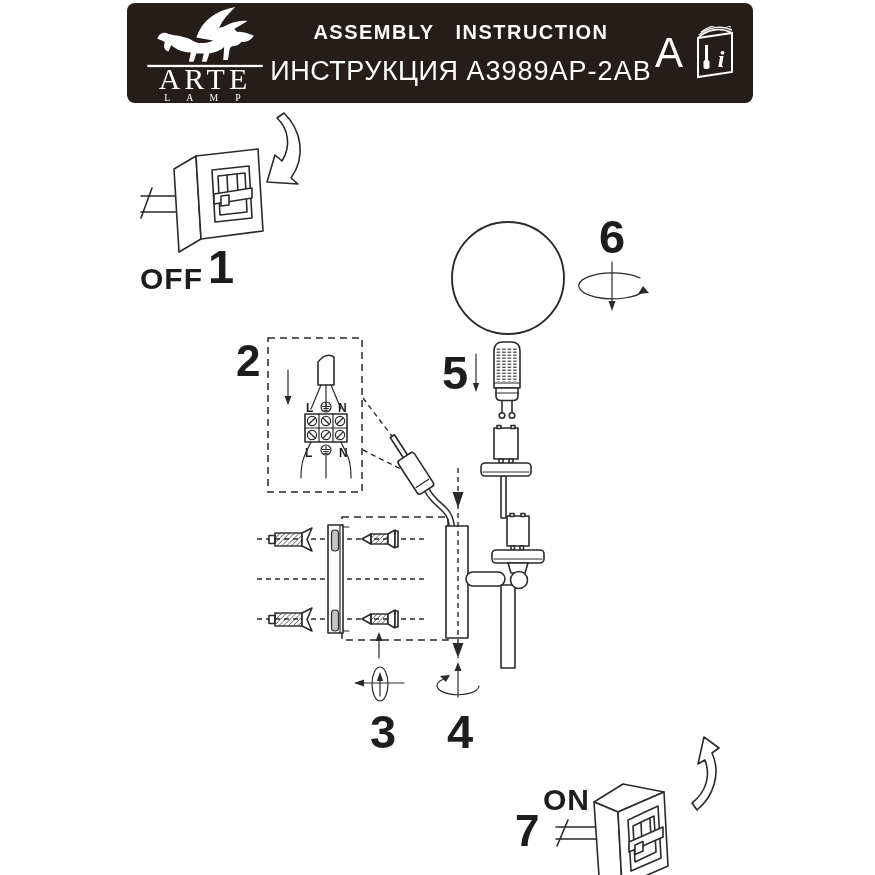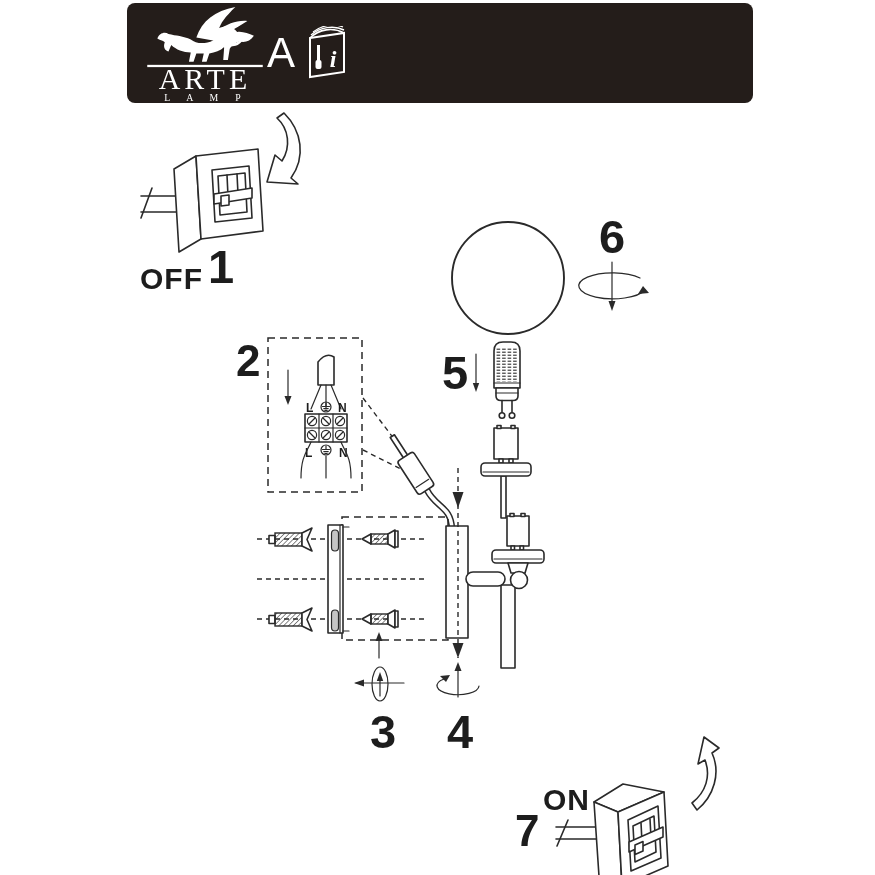--- a/index.html
+++ b/index.html
@@ -44,20 +44,27 @@
                  C64,50 70,48 74,44 L73,58 L78,58 L80,46 C82,42 86,40 90,38
                  C96,40 102,38 106,32 C100,30 94,27 88,28 C84,22 76,20 68,24
                  L62,37 C54,41 44,41 38,36 C30,32 22,32 14,30 Z"></path>
         <path d="M74,44 C84,40 87,44 93,36 C95,32 93,30 90,31" stroke="#fff" stroke-width="3" fill="none"></path>
       </g>
       <rect x="4" y="59" width="112" height="2.2" fill="#fff"></rect>
       <text x="60" y="82" text-anchor="middle" fill="#fff" font-family="Liberation Serif,serif" font-size="29" letter-spacing="4">ARTE</text>
       <text x="61" y="94" text-anchor="middle" fill="#fff" font-family="Liberation Serif,serif" font-size="9.5" letter-spacing="7">L A M P</text>
     </svg>
 
+    <div class="titles">
+      <div class="t-en">ASSEMBLY INSTRUCTION</div>
+      <div class="t-ru">
+        <span>ИНСТРУКЦИЯ</span>
+        <span class="model">A3989AP-2AB</span>
+      </div>
+    </div>
 
     <div class="corner">
       <span class="A">A</span>
       <svg width="42" height="54" viewBox="0 0 42 54">
         <path d="M5,12 C14,3 28,1 39,7" stroke="#fff" stroke-width="1.6" fill="none"></path>
         <path d="M6,9 C15,1 29,-1 39,4" stroke="#fff" stroke-width="1.4" fill="none"></path>
         <path d="M8,6 C17,-1 29,-3 38,1" stroke="#fff" stroke-width="1.2" fill="none"></path>
         <path d="M5,12 L39,7 L39,46 L5,51 Z" fill="#241d1a" stroke="#fff" stroke-width="2"></path>
         <rect x="12" y="19" width="3" height="17" fill="#fff"></rect>
         <rect x="10.5" y="34" width="6" height="9" rx="2" fill="#fff"></rect>

